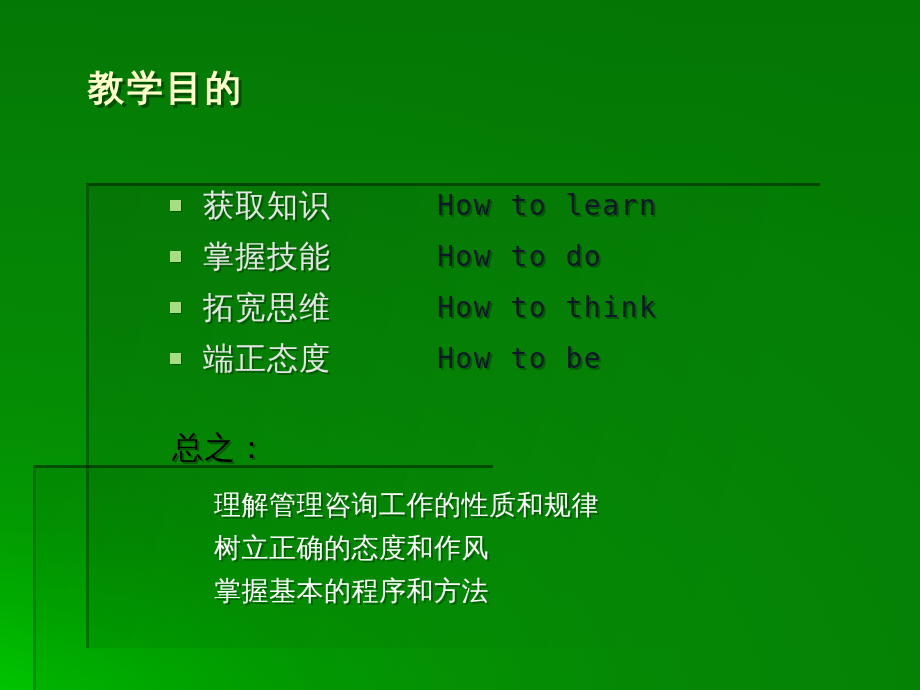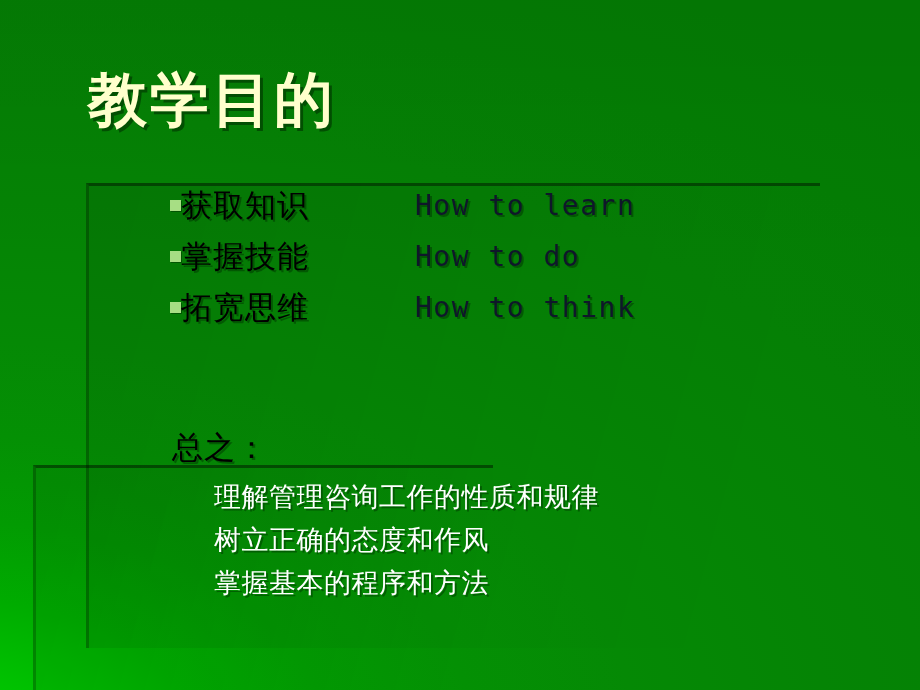--- a/index.html
+++ b/index.html
@@ -84,21 +84,21 @@
     border-top: 3px solid rgba(0,0,0,0.42);
     box-sizing: border-box;
   }
 
   
   #title {
     position: absolute;
     left: 88px;
     top: 68px;
     font-family: "DejaVu Serif", "Liberation Serif", serif;
-    font-size: 59px;
+    font-size: 36px;
     font-weight: bold;
     letter-spacing: 3px;
     color: #ffffcc;
     text-shadow: 3px 3px 0 rgba(0,40,0,0.55);
     white-space: nowrap;
     line-height: 1.1;
   }
 
   
   #bullets {
@@ -116,25 +116,26 @@
   }
   .bullet-marker {
     width: 11px;
     height: 11px;
     background: #a7de84;
     flex: 0 0 11px;
     box-shadow: 1px 1px 0 rgba(0,40,0,0.45);
     margin-right: 0;
   }
   .bullet-cn {
+    margin-left: 22px;
     width: 234px;
     flex: 0 0 234px;
     font-family: "DejaVu Serif", "Liberation Serif", serif;
     font-size: 31px;
-    color: #000000;
+    color: #e5e5e5;
     letter-spacing: 1px;
     text-shadow: 2px 2px 0 rgba(0,45,0,0.45);
     line-height: 1;
   }
   .bullet-en {
     font-family: "DejaVu Sans Mono", "Liberation Mono", monospace;
     font-size: 28px;
     color: #0f172a;
     letter-spacing: 1.5px;
     text-shadow: 2px 2px 0 rgba(0,45,0,0.45);
@@ -151,21 +152,21 @@
   #summary-heading {
     font-family: "DejaVu Serif", "Liberation Serif", serif;
     font-size: 31px;
     color: #000000;
     letter-spacing: 1px;
     text-shadow: 2px 2px 0 rgba(0,45,0,0.45);
     line-height: 1;
     white-space: nowrap;
   }
   #summary-lines {
-    margin-top: 12px;
+    margin-top: 20px;
     margin-left: 42px;
   }
   .summary-line {
     font-family: "DejaVu Serif", "Liberation Serif", serif;
     font-size: 27px;
     color: #ffffff;
     letter-spacing: 0.5px;
     text-shadow: 2px 2px 0 rgba(0,45,0,0.45);
     line-height: 43px;
     white-space: nowrap;
@@ -197,20 +198,25 @@
       <span class="bullet-cn">掌握技能</span>
       <span class="bullet-en">How to do</span>
     </div>
 
     <div class="bullet-row">
       <span class="bullet-marker"></span>
       <span class="bullet-cn">拓宽思维</span>
       <span class="bullet-en">How to think</span>
     </div>
 
+    <div class="bullet-row">
+      <span class="bullet-marker"></span>
+      <span class="bullet-cn">端正态度</span>
+      <span class="bullet-en">How to be</span>
+    </div>
 
   </div>
 
   <div id="summary">
     <div id="summary-heading">总之：</div>
     <div id="summary-lines">
       <div class="summary-line">理解管理咨询工作的性质和规律</div>
       <div class="summary-line">树立正确的态度和作风</div>
       <div class="summary-line">掌握基本的程序和方法</div>
     </div>

